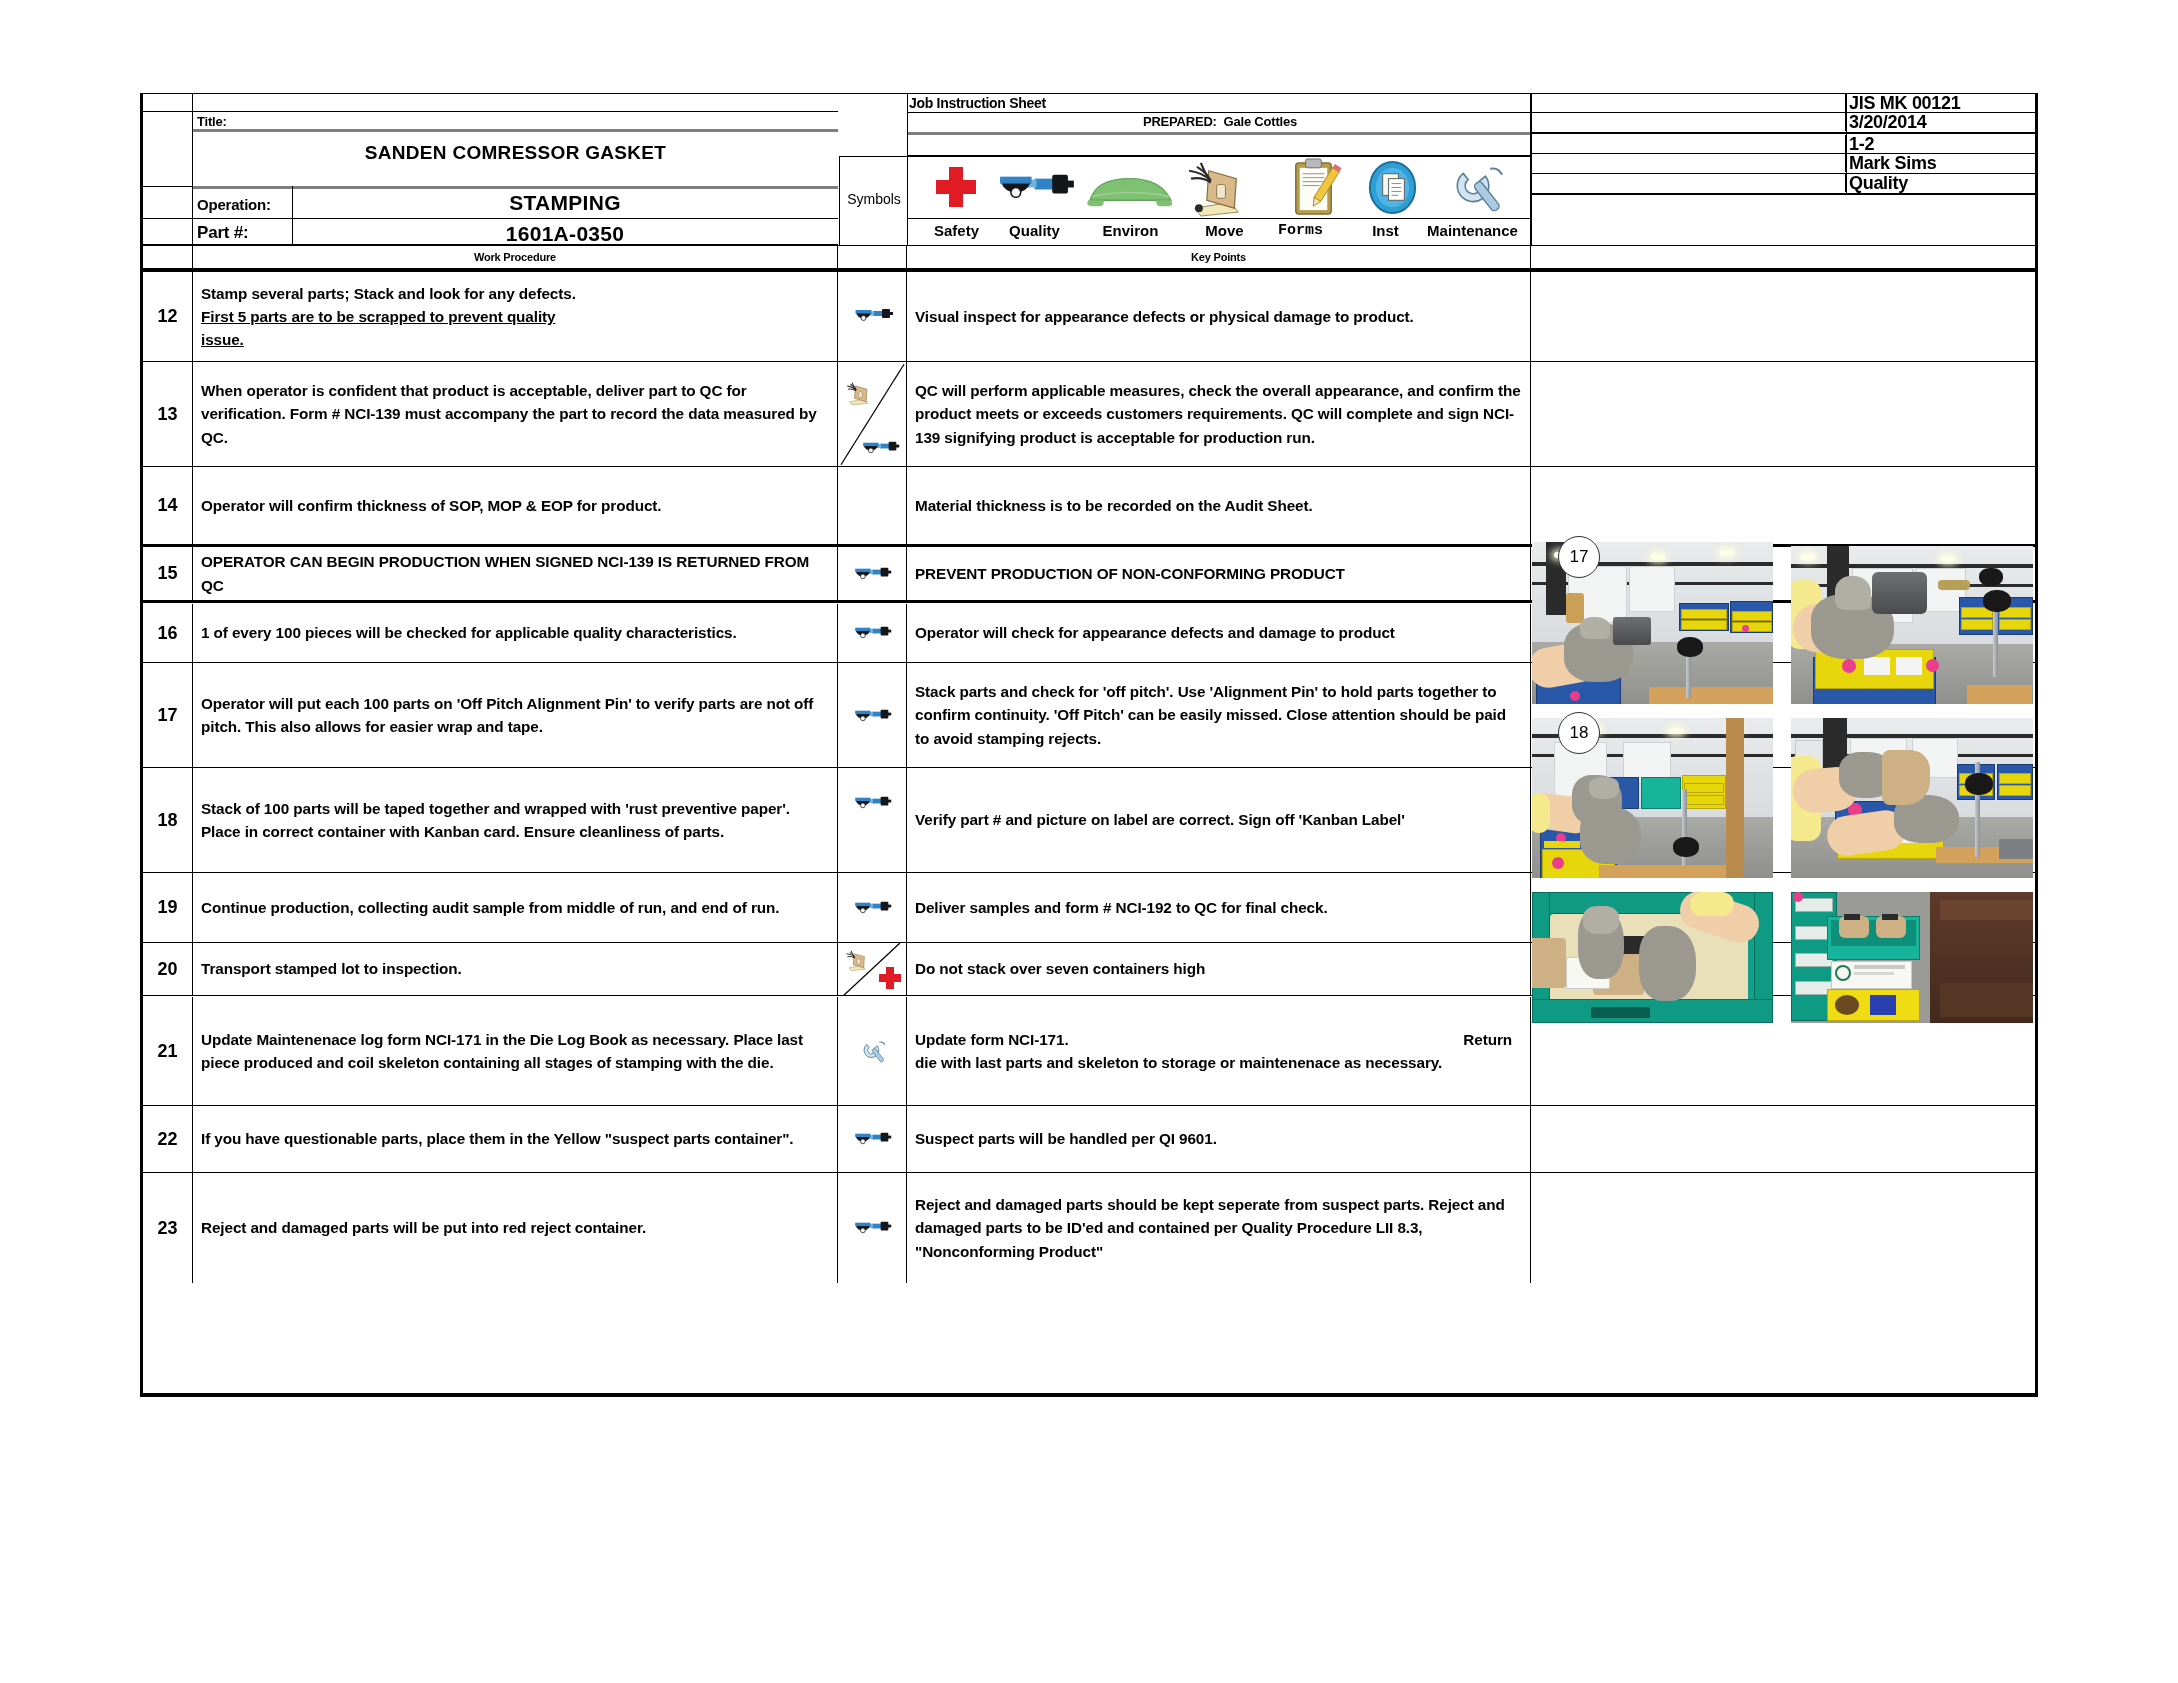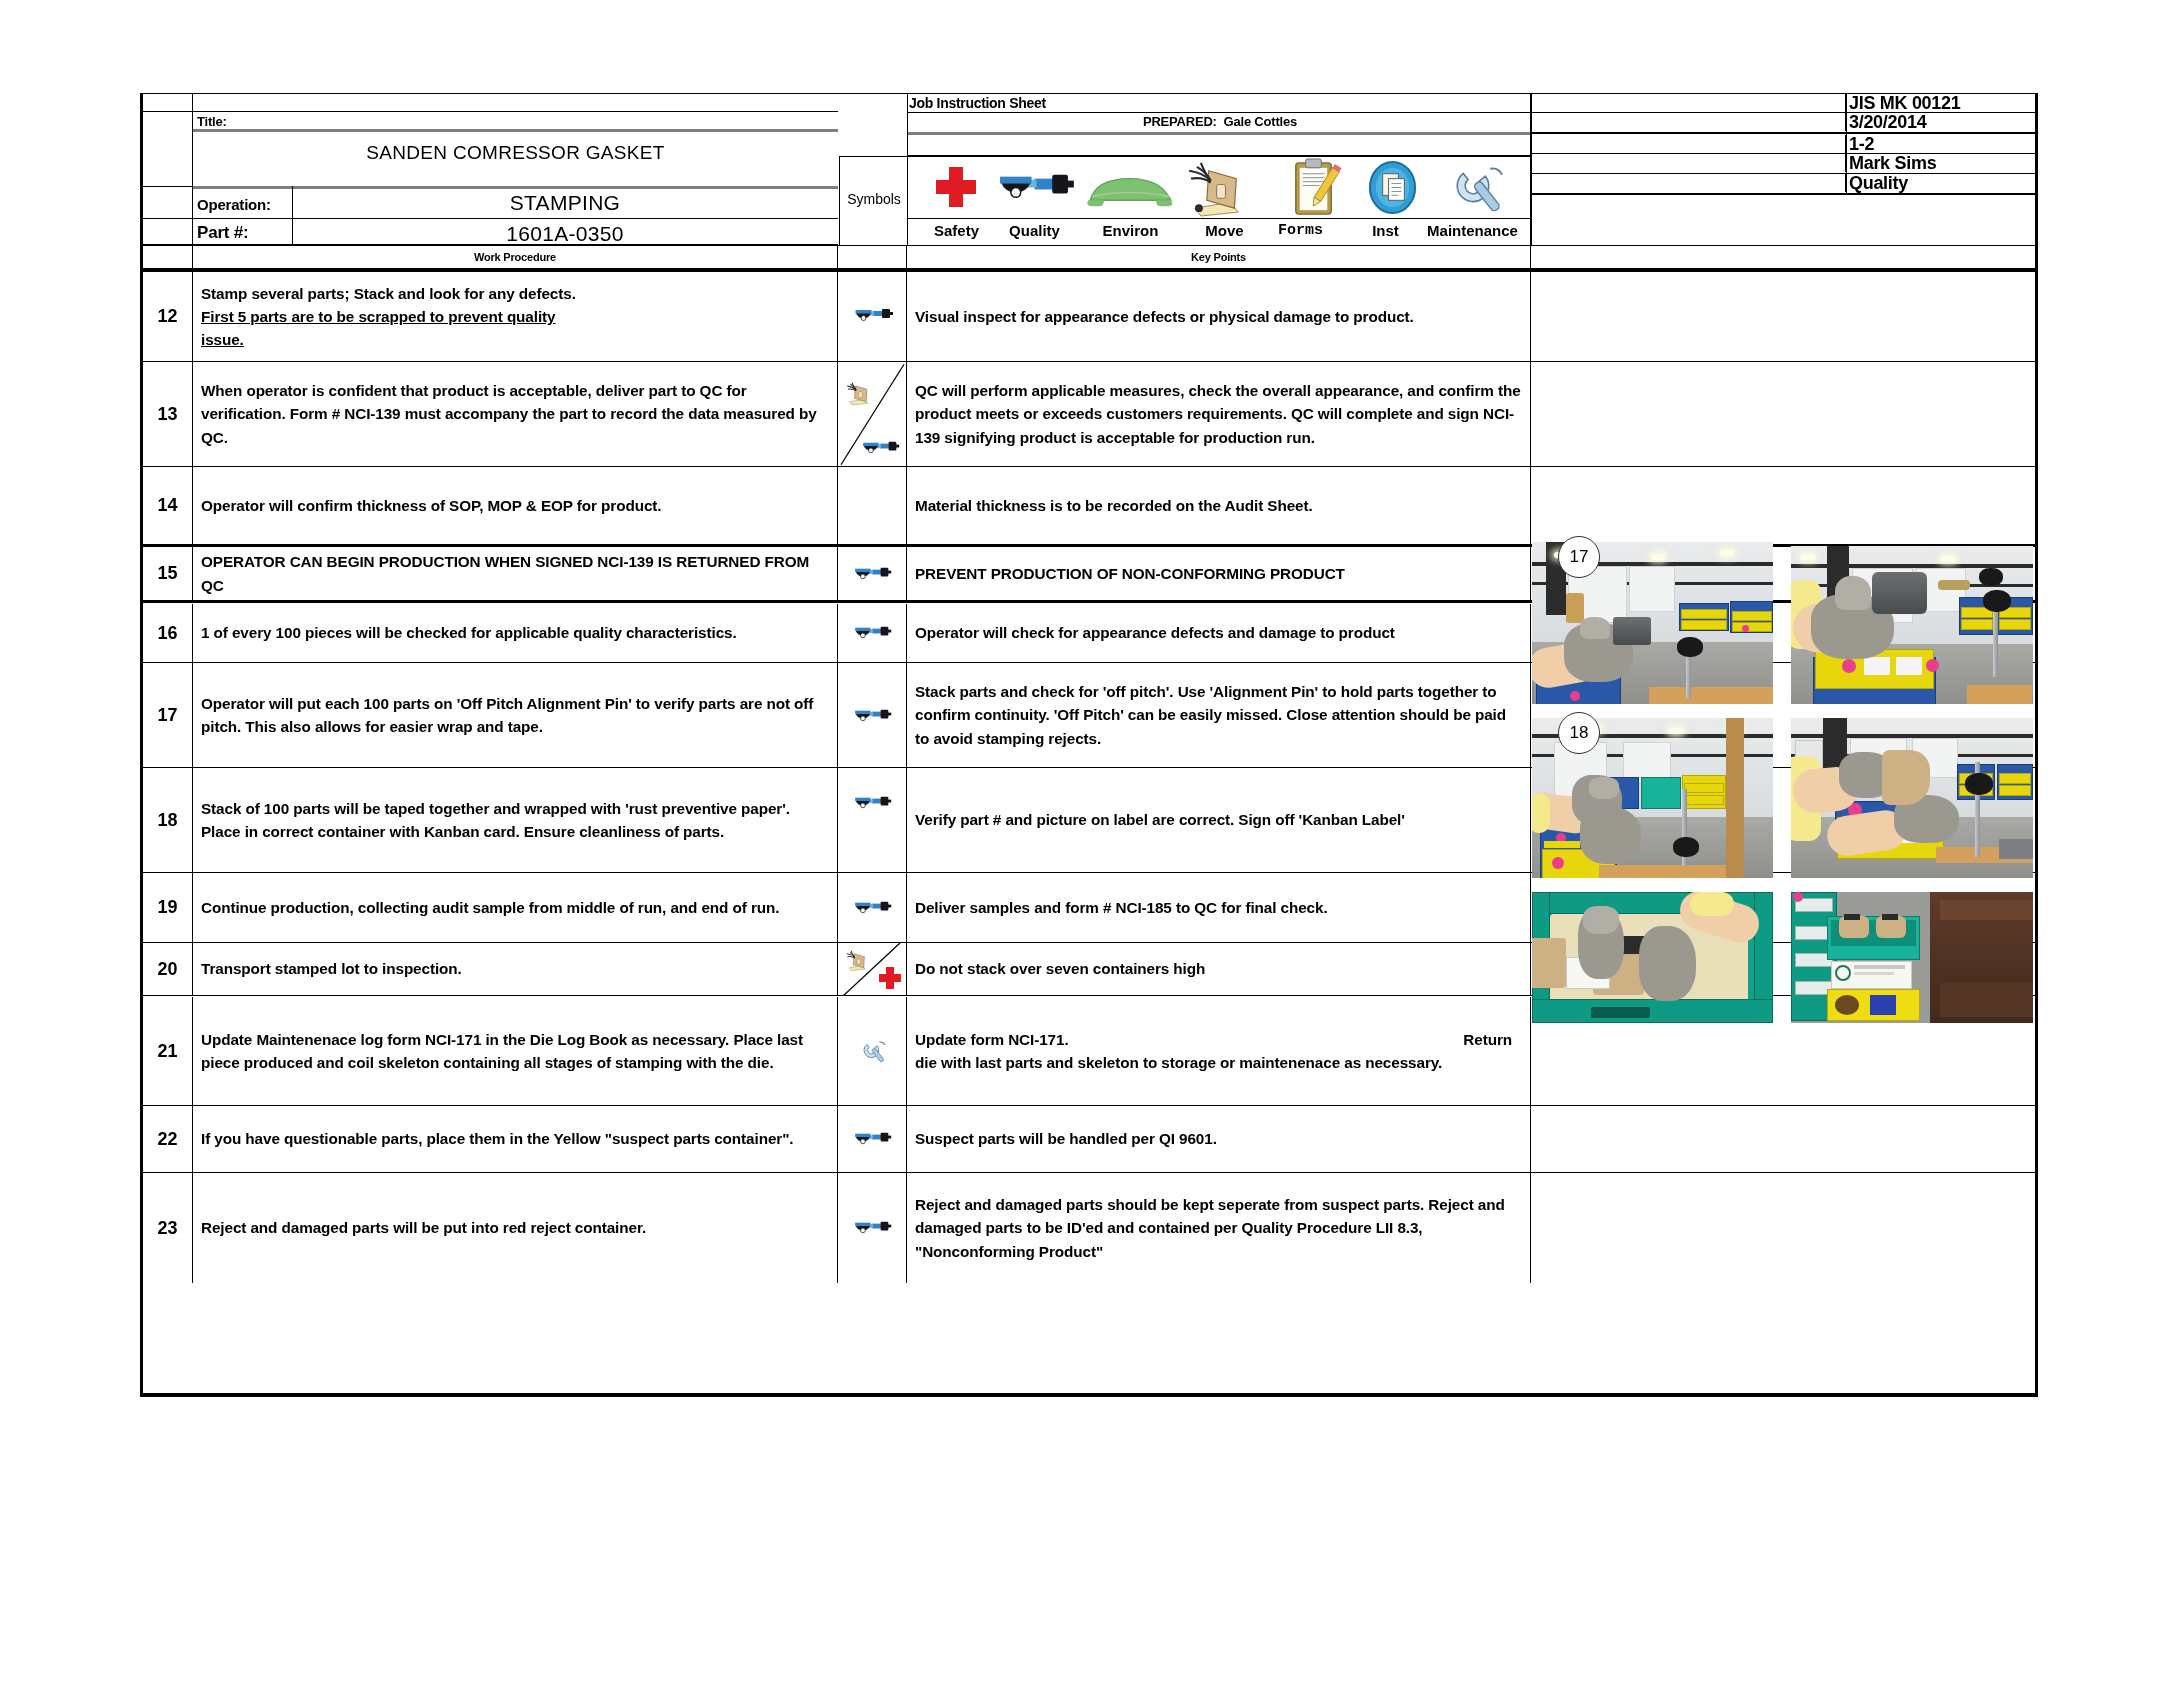--- a/index.html
+++ b/index.html
@@ -33,21 +33,21 @@
   .hdr-leftstub .sl { position:absolute; left:0; width:50px; border-bottom:1px solid #000; }
 
   .titleblk { position:absolute; left:50px; top:0; width:645px; height:151px; }
   .tb-label {
     position:absolute; left:4px;
     font-size:13px; font-weight:bold; color:#000;
     letter-spacing:-0.2px;
   }
   .tb-main {
     position:absolute; left:0; width:645px; text-align:center;
-    font-size:19px; font-weight:normal; letter-spacing:0.3px;
+    font-size:19px; font-weight:bold; letter-spacing:0.3px;
   }
   .hr-thick { position:absolute; height:3px; background:#7f7f7f; }
   .hr-thin  { position:absolute; height:1px; background:#000; }
   .vr-thin  { position:absolute; width:1px; background:#000; }
 
   
   .symblk { position:absolute; left:696px; top:62px; width:68px; height:89px;
             border-left:1px solid #000; border-top:1px solid #000;}
   .symblk .lab { position:absolute; left:0; top:34px; width:68px; text-align:center;
                  font-size:14px; color:#000; }
@@ -525,21 +525,21 @@
             <rect x="62" y="14" width="16" height="18" rx="2" fill="#14161a"></rect>
             <rect x="76" y="20" width="8" height="6" fill="#14161a"></rect>
             <rect x="22" y="19" width="24" height="8" fill="#6fb3e0"></rect>
             <path d="M10 22 a16 16 0 0 0 30 0 z" fill="#14161a"></path>
             <rect x="9" y="16" width="32" height="7" fill="#2f83c6"></rect>
             <circle cx="25" cy="32" r="5" fill="#f5f5f5" stroke="#14161a" stroke-width="1.5"></circle>
           </svg>
         </div>
       </div>
       <div class="ckey">
-        <div>Deliver samples and form # NCI-185 to QC for final check.</div>
+        <div>Deliver samples and form # NCI-192 to QC for final check.</div>
       </div>
       <div class="cpics"></div>
     </div>
 
     <div class="trow" style="top:671px; height:53px;">
       <div class="cnum">20</div>
       <div class="cproc">
         <div>Transport stamped lot to inspection.</div>
       </div>
       <div class="csym">

